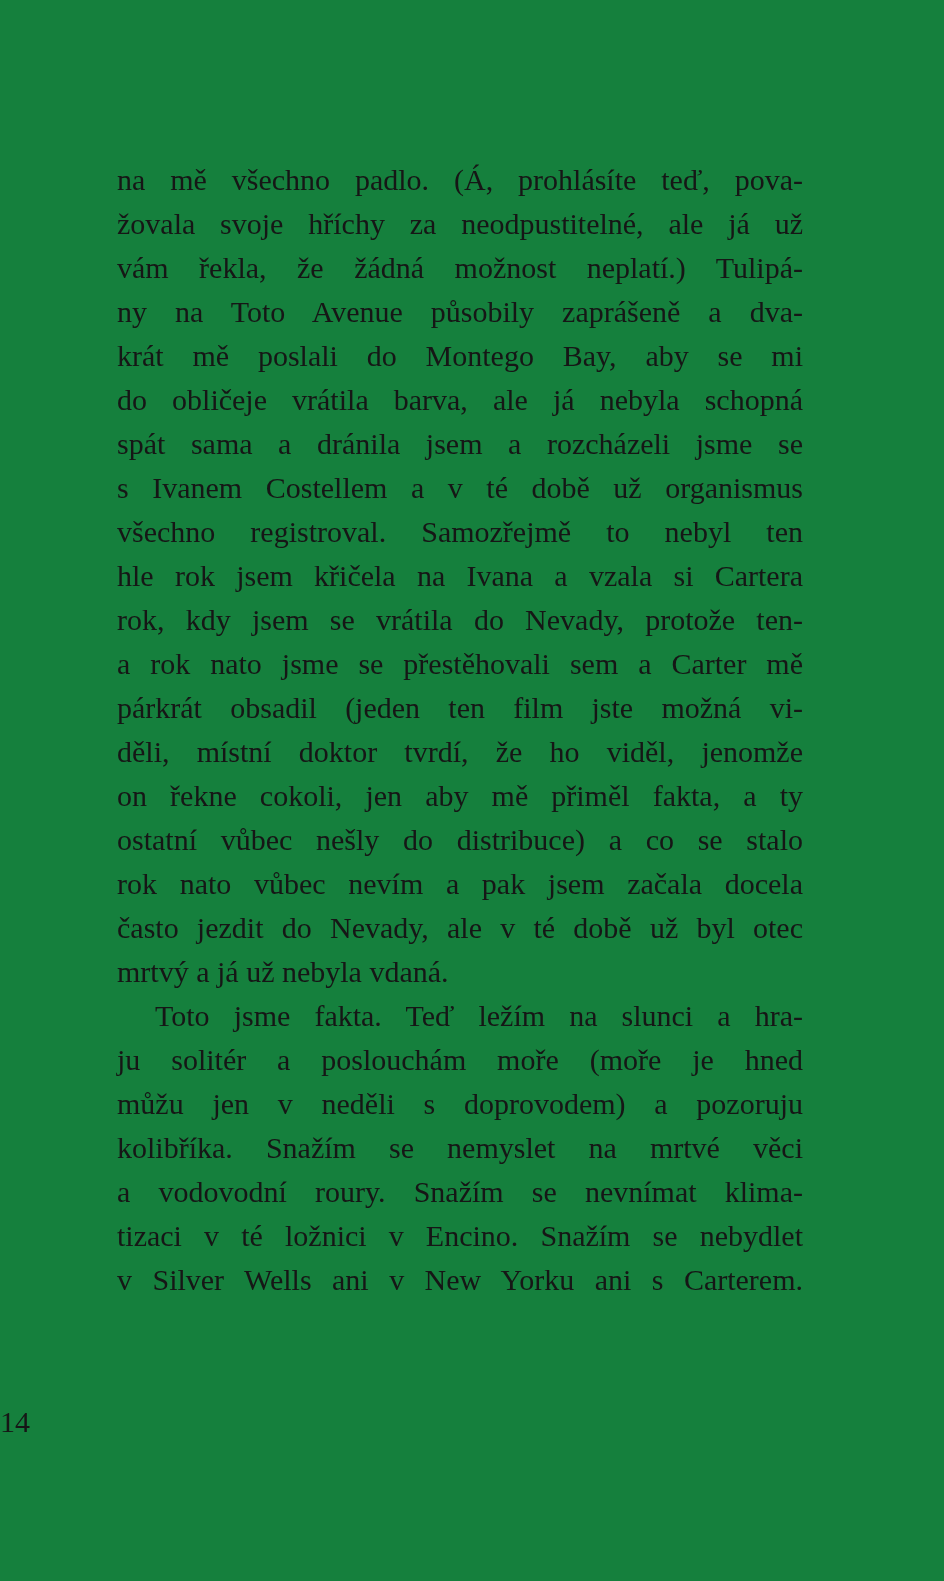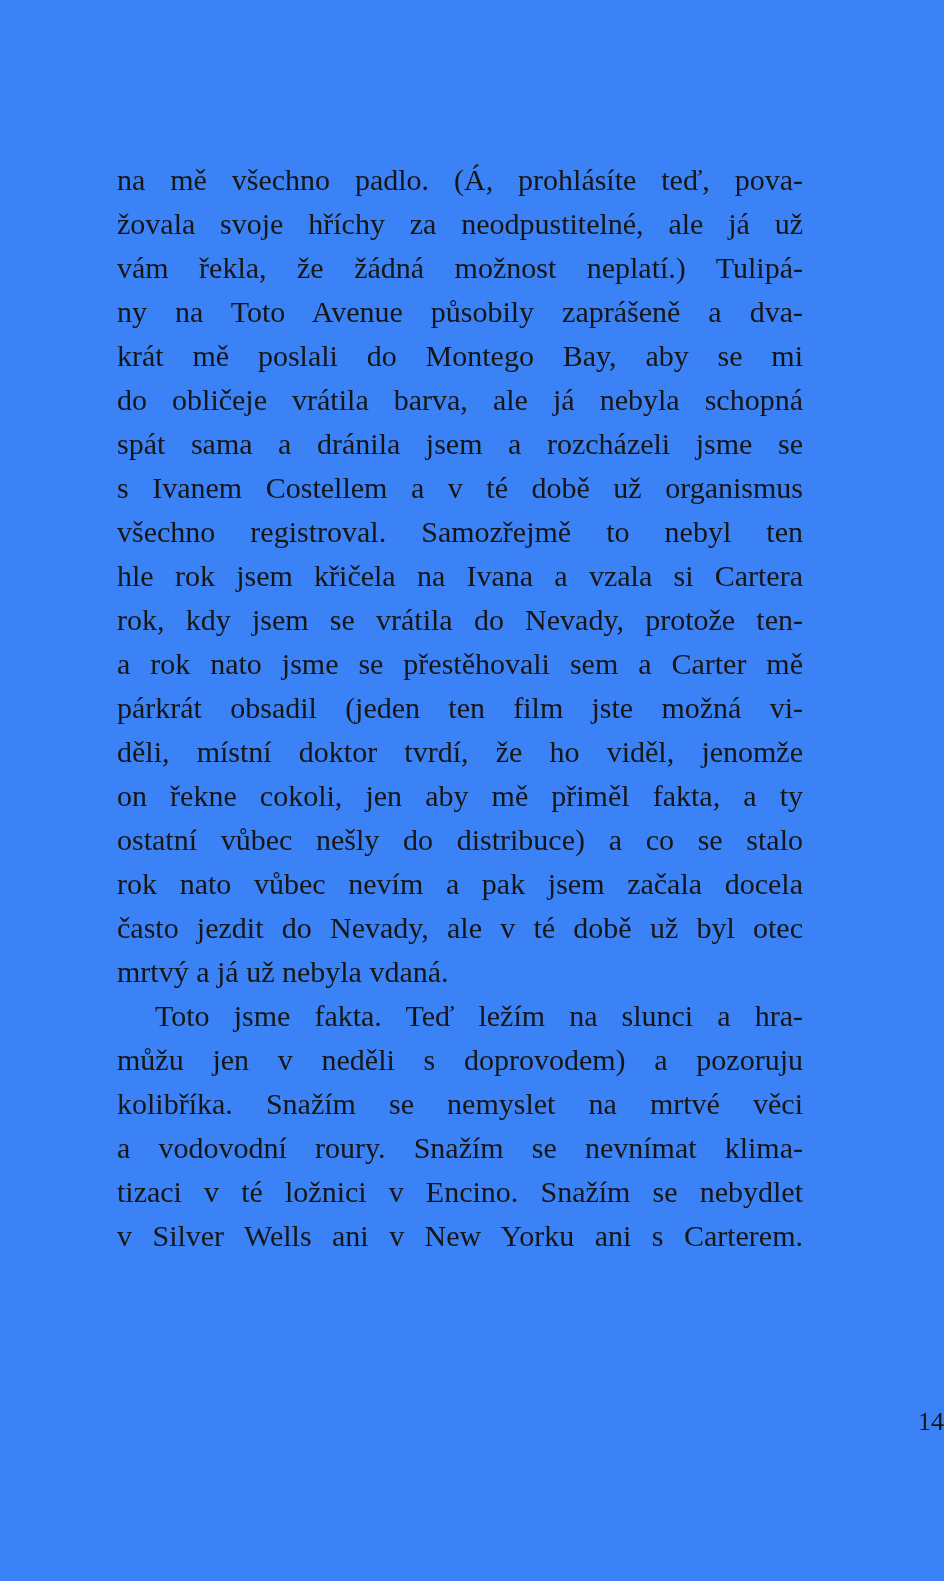--- a/index.html
+++ b/index.html
@@ -11,21 +11,21 @@
     width: 944px;
     height: 1581px;
     position: relative;
     font-family: "Liberation Serif", "DejaVu Serif", serif;
     color: #161616;
     overflow: hidden;
   }
   .book-page {
     position: absolute;
     inset: 0;
-    background: #3b82f6;
+    background: #15803d;
   }
   .textblock {
     position: absolute;
     left: 117px;
     top: 158px;
     width: 686px;
     font-size: 30px;
     line-height: 44px;
   }
   .line {
@@ -40,22 +40,22 @@
     -moz-text-align-last: left;
   }
   .line.indent {
     text-indent: 38px;
   }
   .page-number {
     position: absolute;
     left: 0;
     top: 1404px;
     width: 100%;
-    text-align: right;
-    font-size: 26px;
+    text-align: left;
+    font-size: 30px;
     line-height: 36px;
   }
 </style>
 </head>
 <body>
 
 <div class="book-page">
 
   <div class="textblock">
 
@@ -76,20 +76,21 @@
       <div class="line">děli, místní doktor tvrdí, že ho viděl, jenomže</div>
       <div class="line">on řekne cokoli, jen aby mě přiměl fakta, a ty</div>
       <div class="line">ostatní vůbec nešly do distribuce) a co se stalo</div>
       <div class="line">rok nato vůbec nevím a pak jsem začala docela</div>
       <div class="line">často jezdit do Nevady, ale v té době už byl otec</div>
       <div class="line para-end">mrtvý a já už nebyla vdaná.</div>
     </div>
 
     <div>
       <div class="line indent">Toto jsme fakta. Teď ležím na slunci a hra-</div>
+      <div class="line">ju solitér a poslouchám moře (moře je hned</div>
       <div class="line">můžu jen v neděli s doprovodem) a pozoruju</div>
       <div class="line">kolibříka. Snažím se nemyslet na mrtvé věci</div>
       <div class="line">a vodovodní roury. Snažím se nevnímat klima-</div>
       <div class="line">tizaci v té ložnici v Encino. Snažím se nebydlet</div>
       <div class="line">v Silver Wells ani v New Yorku ani s Carterem.</div>
     </div>
 
   </div>
 
   <div class="page-number">14</div>

